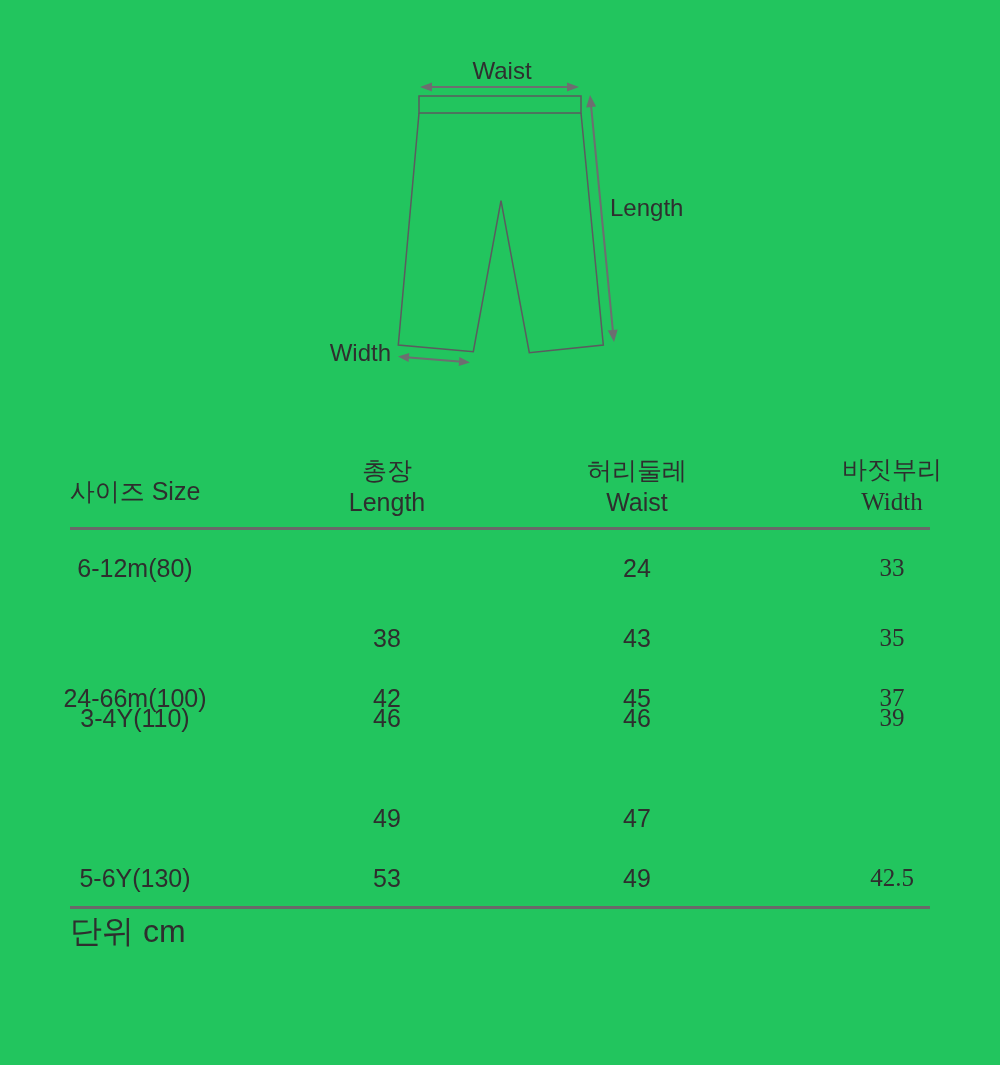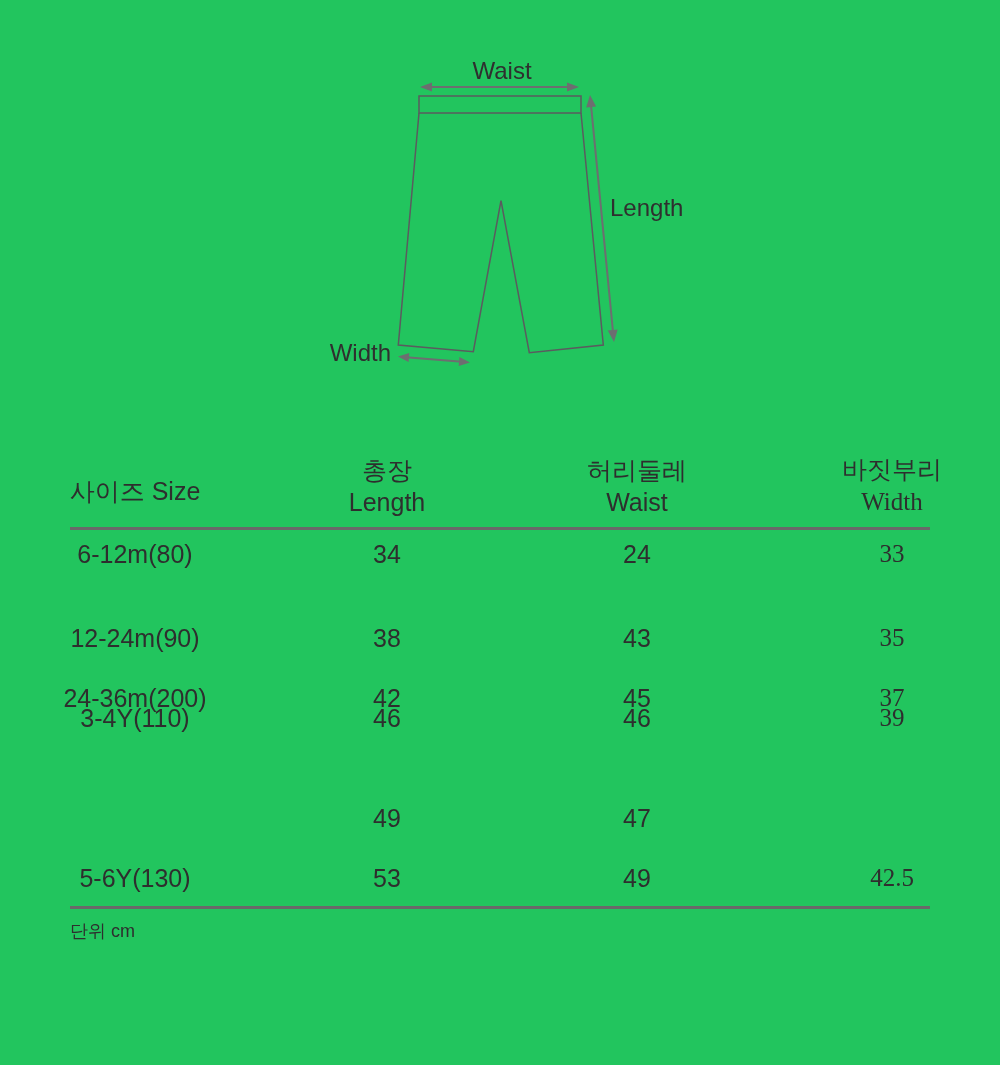--- a/index.html
+++ b/index.html
@@ -41,21 +41,21 @@
     width: 860px;
     height: 3px;
     background: #696969;
   }
   .rule-top { top: 527px; }
   .rule-bottom { top: 906px; }
   .unit-note {
     position: absolute;
     left: 70px;
     top: 915px;
-    font-size: 18px;
+    font-size: 32px;
     line-height: 32px;
     color: #2e2e2e;
   }
 </style>
 </head>
 <body>
 
 <div class="page">
 
   <svg class="diagram-svg" width="1000" height="400" viewBox="0 0 1000 400">
@@ -95,36 +95,34 @@
       <div>Waist</div>
     </div>
 
     <div class="cell c4 th-two">
       <div>바짓부리</div>
       <div>Width</div>
     </div>
 
     <div class="rule rule-top"></div>
 
-    <div class="trow" style="top:538px">
+    <div class="trow" style="top:552px">
       <div class="cell c1">6-12m(80)</div>
-      <div class="cell c2">34</div>
       <div class="cell c3">24</div>
       <div class="cell c4">33</div>
     </div>
 
     <div class="trow" style="top:622px">
-      <div class="cell c1">12-24m(90)</div>
       <div class="cell c2">38</div>
       <div class="cell c3">43</div>
       <div class="cell c4">35</div>
     </div>
 
     <div class="trow" style="top:682px">
-      <div class="cell c1">24-36m(200)</div>
+      <div class="cell c1">24-66m(100)</div>
       <div class="cell c2">42</div>
       <div class="cell c3">45</div>
       <div class="cell c4">37</div>
     </div>
 
     <div class="trow" style="top:702px">
       <div class="cell c1">3-4Y(110)</div>
       <div class="cell c2">46</div>
       <div class="cell c3">46</div>
       <div class="cell c4">39</div>

